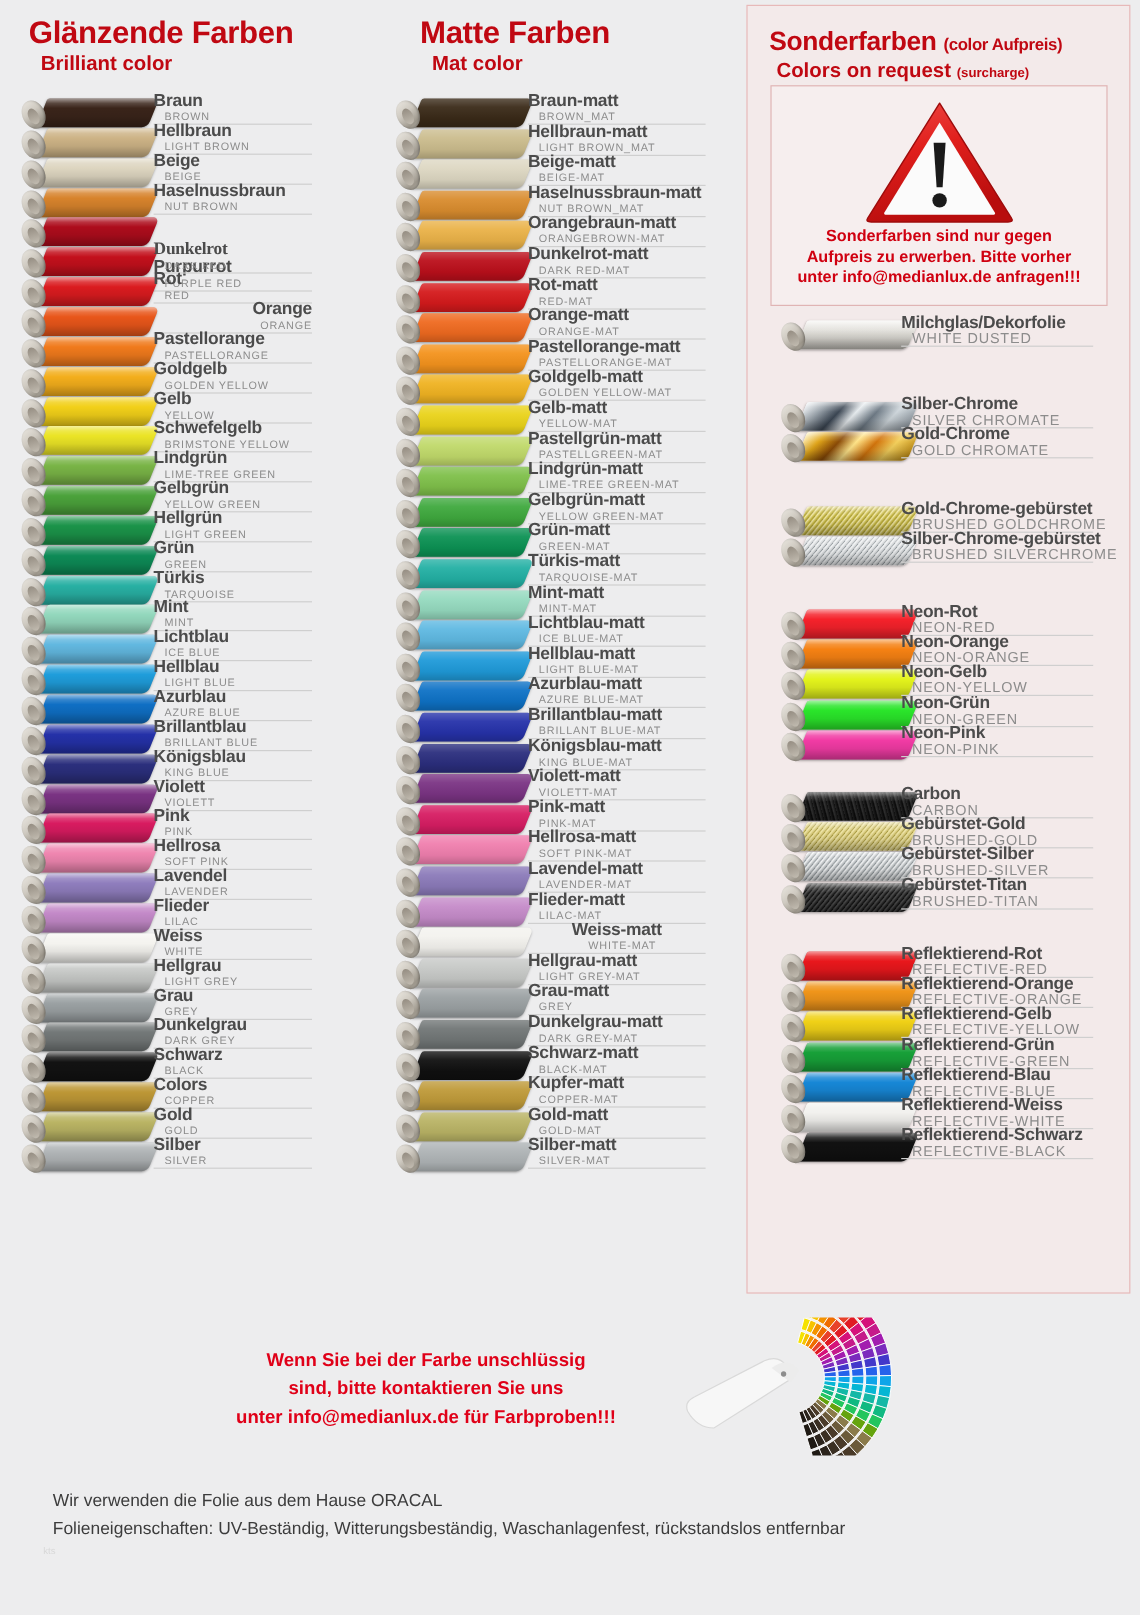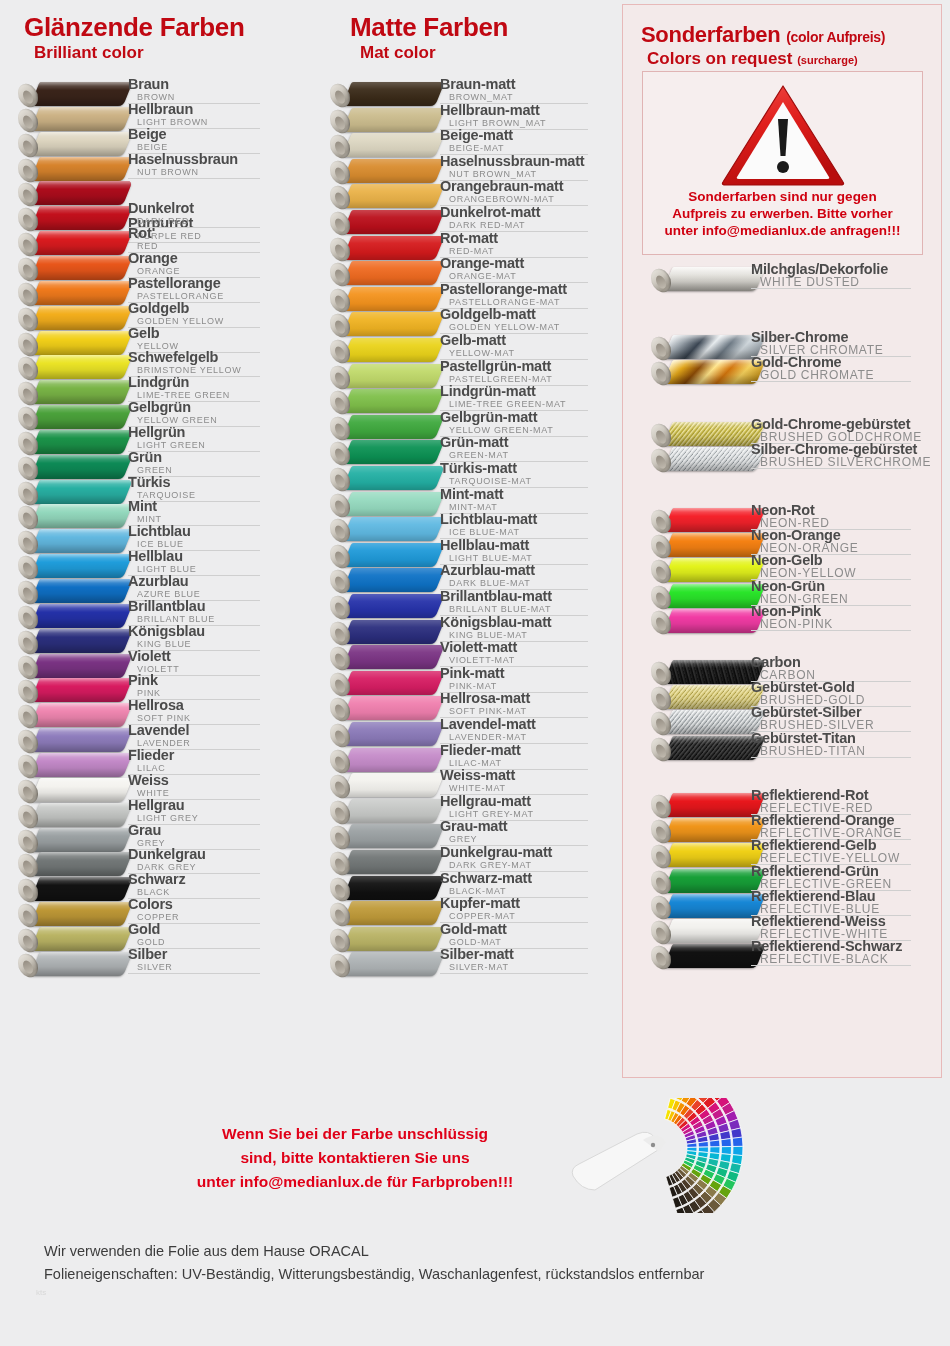--- a/index.html
+++ b/index.html
@@ -176,21 +176,21 @@
           <div class="rule" style="width: 132px;"></div>
         </div>
         <div class="roll" style="left: 18px; top: 206.25px;">
           <div class="body" style="background: rgb(195, 16, 28);">
             <div class="gloss"></div>
           </div>
           <div class="cap">
             <div class="capin"></div>
           </div>
         </div>
-        <div class="lbl" style="left: 128px; top: 201.25px;">
+        <div class="lbl" style="left: 128px; top: 201.25px; font-family: Liberation Serif, serif;">
           <div class="de">Dunkelrot</div>
           <div class="en">DARK RED</div>
           <div class="rule" style="width: 132px;"></div>
         </div>
         <div class="roll" style="left: 18px; top: 231.1px;">
           <div class="body" style="background: rgb(218, 27, 31);">
             <div class="gloss"></div>
           </div>
           <div class="cap">
             <div class="capin"></div>
@@ -202,21 +202,21 @@
           <div class="rule" style="width: 132px;"></div>
         </div>
         <div class="roll" style="left: 18px; top: 255.95px;">
           <div class="body" style="background: rgb(232, 86, 26);">
             <div class="gloss"></div>
           </div>
           <div class="cap">
             <div class="capin"></div>
           </div>
         </div>
-        <div class="lbl" style="left: 128px; top: 250.95px;">
+        <div class="lbl" style="left: 128px; top: 250.95px; text-align: right;">
           <div class="de">Orange</div>
           <div class="en">ORANGE</div>
           <div class="rule" style="width: 132px;"></div>
         </div>
         <div class="roll" style="left: 18px; top: 280.8px;">
           <div class="body" style="background: rgb(240, 122, 28);">
             <div class="gloss"></div>
           </div>
           <div class="cap">
             <div class="capin"></div>
@@ -835,21 +835,21 @@
         <div class="roll matt" style="left: 12px; top: 568.4px;">
           <div class="body" style="background: rgb(14, 114, 198);">
             <div class="gloss"></div>
           </div>
           <div class="cap">
             <div class="capin"></div>
           </div>
         </div>
         <div class="lbl" style="left: 122px; top: 563.4px;">
           <div class="de">Azurblau-matt</div>
-          <div class="en">DARK BLUE-MAT</div>
+          <div class="en">AZURE BLUE-MAT</div>
           <div class="rule" style="width: 148px;"></div>
         </div>
         <div class="roll matt" style="left: 12px; top: 594px;">
           <div class="body" style="background: rgb(38, 50, 170);">
             <div class="gloss"></div>
           </div>
           <div class="cap">
             <div class="capin"></div>
           </div>
         </div>
@@ -937,21 +937,21 @@
           <div class="rule" style="width: 148px;"></div>
         </div>
         <div class="roll matt" style="left: 12px; top: 773.2px;">
           <div class="body" style="background: rgb(243, 242, 238);">
             <div class="gloss"></div>
           </div>
           <div class="cap">
             <div class="capin"></div>
           </div>
         </div>
-        <div class="lbl" style="left: 122px; top: 768.2px;">
+        <div class="lbl" style="left: 122px; top: 768.2px; text-align: center;">
           <div class="de">Weiss-matt</div>
           <div class="en">WHITE-MAT</div>
           <div class="rule" style="width: 148px;"></div>
         </div>
         <div class="roll matt" style="left: 12px; top: 798.8px;">
           <div class="body" style="background: rgb(198, 200, 198);">
             <div class="gloss"></div>
           </div>
           <div class="cap">
             <div class="capin"></div>

